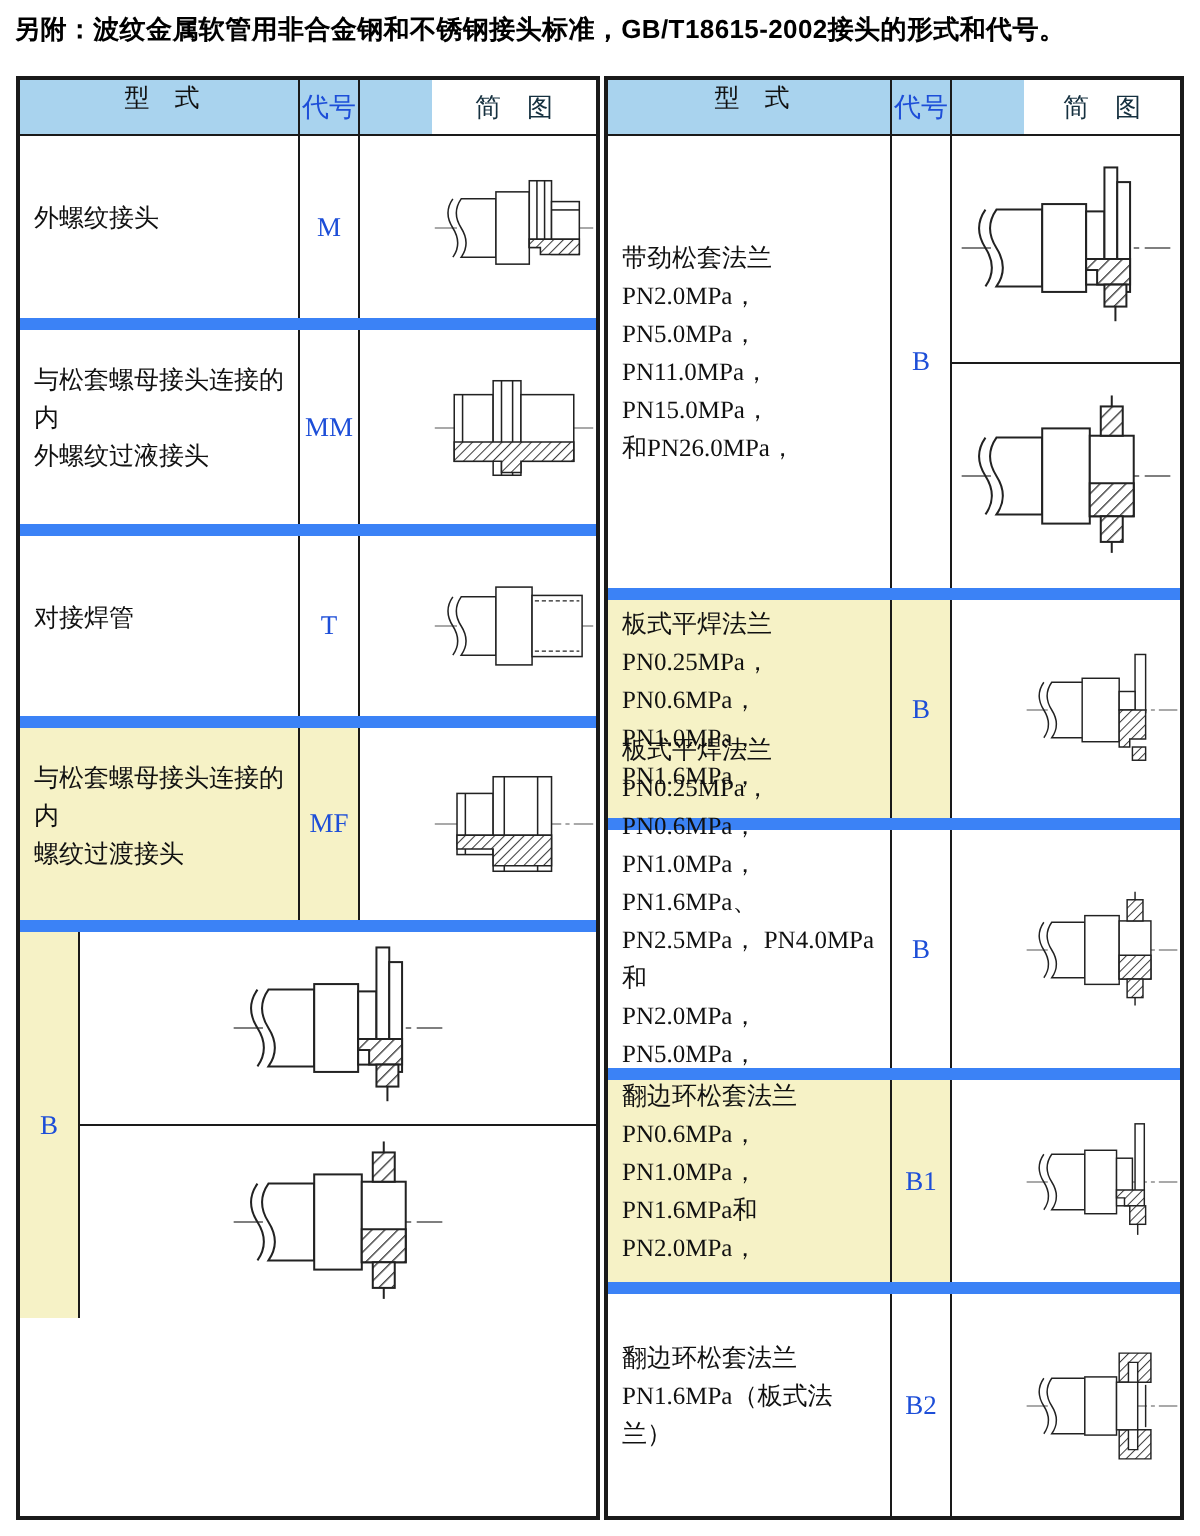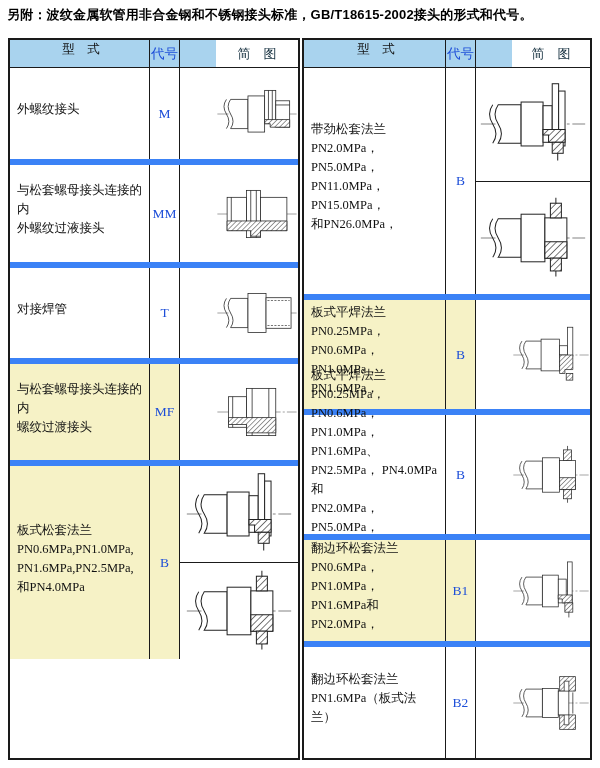--- a/index.html
+++ b/index.html
@@ -206,26 +206,20 @@
         </div>
       <div class="c-code hl">MF</div>
       <div class="c-diag">
         <svg class="diag" viewBox="0 0 118 92">
             <use href="#g-mf"></use>
           </svg>
       </div>
     </div>
 
     <div class="row last" style="height:193px">
-      <div class="c-type hl">
-          <div>板式松套法兰</div>
-          <div>PN0.6MPa,PN1.0MPa,</div>
-          <div>PN1.6MPa,PN2.5MPa,</div>
-          <div>和PN4.0MPa</div>
-        </div>
       <div class="c-code hl">B</div>
       <div class="diag-split">
         <div class="diag-half">
           <svg class="diag" viewBox="0 0 118 92">
               <use href="#g-plate"></use>
             </svg>
         </div>
         <div class="diag-half second">
           <svg class="diag" viewBox="0 0 118 92">
               <use href="#g-neck"></use>

